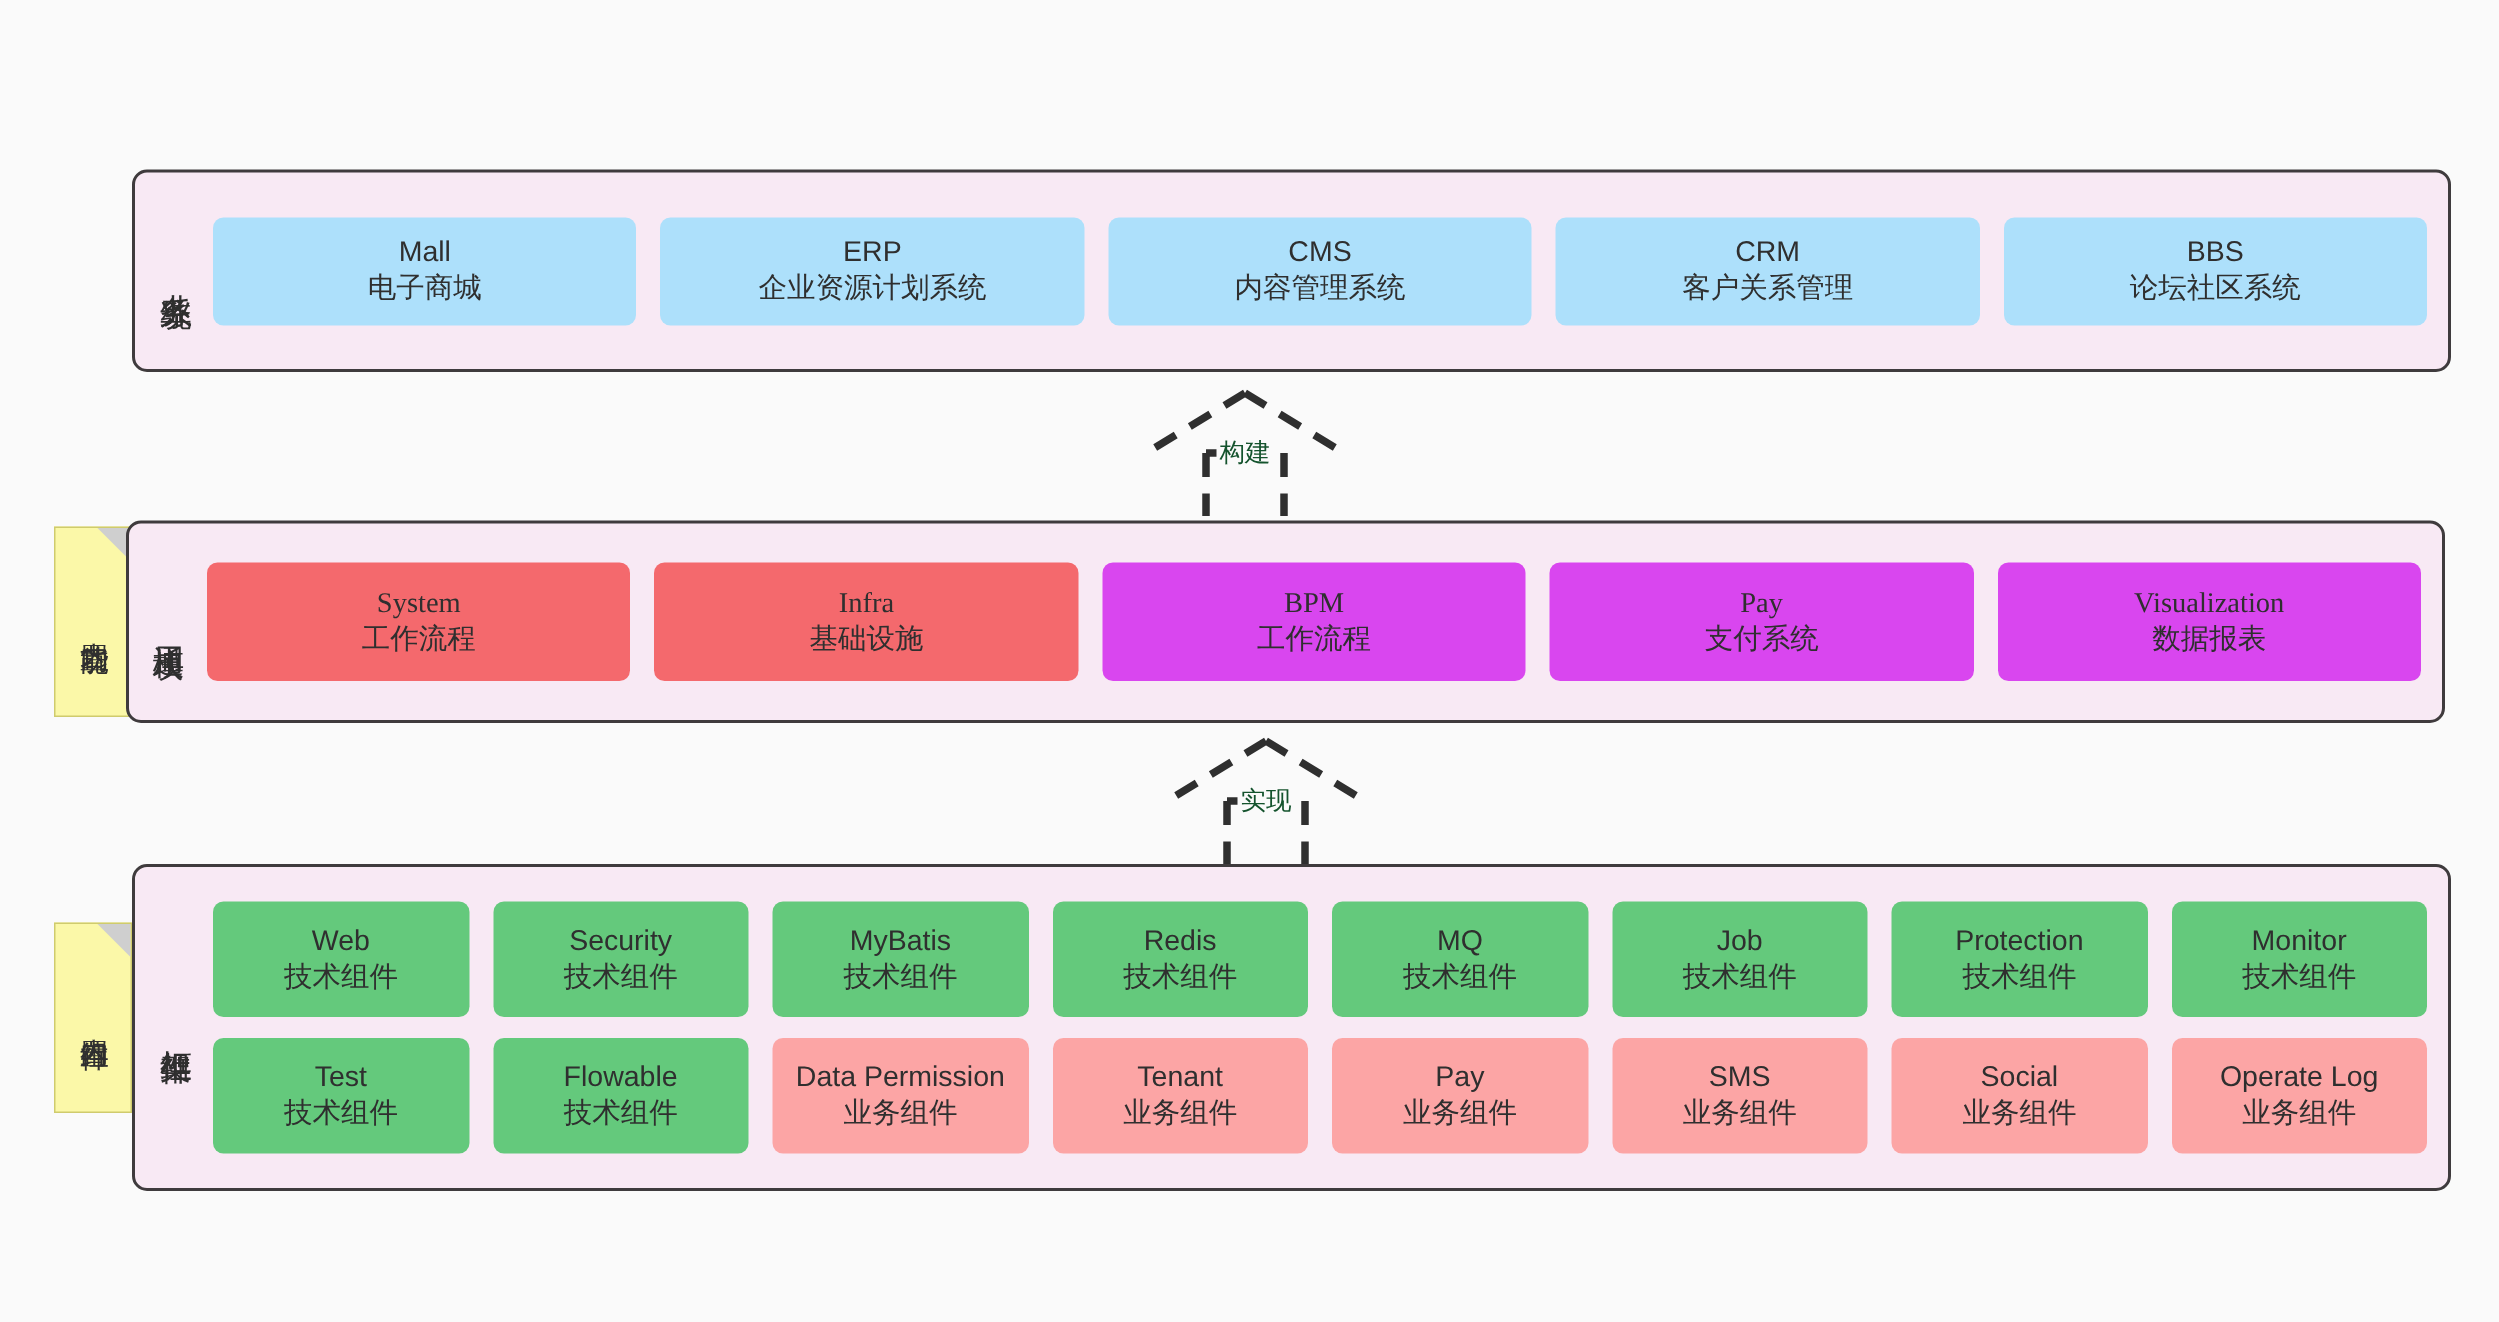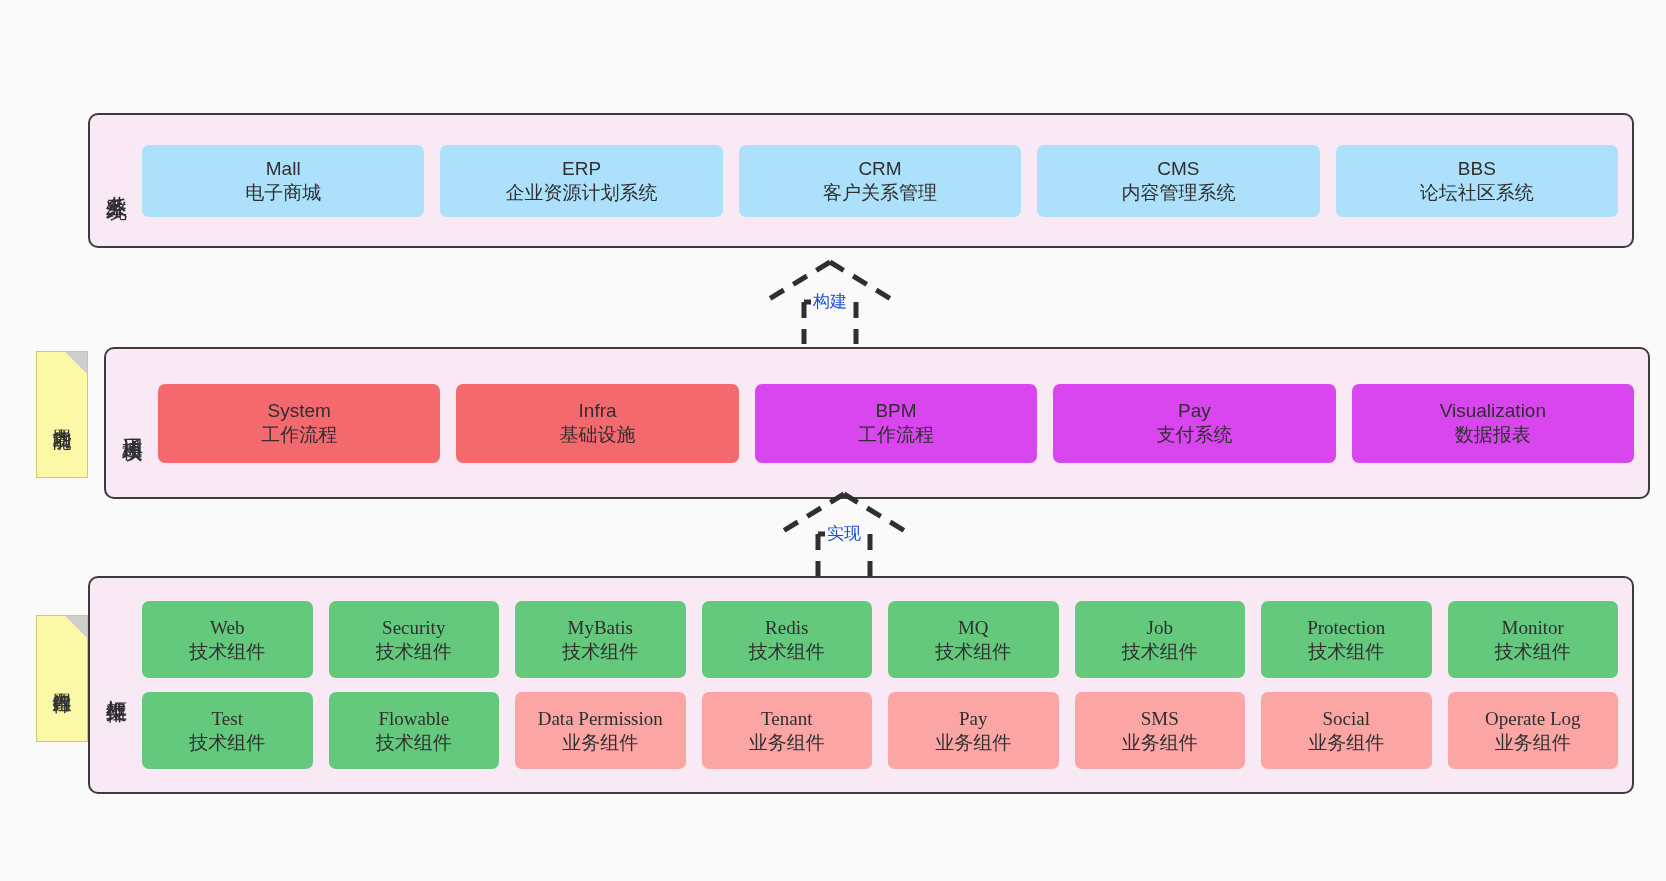--- a/index.html
+++ b/index.html
@@ -76,24 +76,24 @@
   .c-blue        { background: #ade0fb; }
   .c-red         { background: #f4696d; }
   .c-pink        { background: #d946ef; }
   .c-green       { background: #64c97c; }
   .c-lightgreen  { background: #fca5a5; }
 
   
   #layer-business { left: 88px;  top: 113px; width: 1546px; height: 135px; }
   #layer-business .cell { height: 72px; }
 
-  #layer-common   { left: 104px;  top: 347px; width: 1546px; height: 152px; }
+  #layer-common   { left: 84px;  top: 347px; width: 1546px; height: 135px; font-family: Liberation Serif, serif; }
   #layer-common .cell { height: 79px; }
 
-  #layer-framework{ left: 88px;  top: 576px; width: 1546px; height: 218px; font-family: Liberation Serif, serif; }
+  #layer-framework{ left: 88px;  top: 576px; width: 1546px; height: 218px; }
   #layer-framework .cell { height: 77px; }
   #layer-framework .layer-body { gap: 14px; }
 
   
   .note {
     position: absolute;
     width: 52px;
     background: #fbf8a8;
     border: 1px solid #cfcb6d;
     display: flex;
@@ -121,21 +121,21 @@
   .uml-arrow { position: absolute; }
   .uml-arrow svg { display: block; overflow: visible; }
   .uml-arrow .arrow-label {
     position: absolute;
     left: 50%;
     transform: translateX(-50%);
     top: 32px;
     background: #fafafa;
     padding: 0 2px;
     font-size: 17px;
-    color: #1d4ed8;
+    color: #14532d;
     white-space: nowrap;
     user-select: none;
   }
   #arrow-build    { left: 756px; top: 258px; width: 148px; height: 86px; }
   #arrow-realize  { left: 770px; top: 490px; width: 148px; height: 86px; }
 </style>
 </head>
 <body>
 
 <div class="canvas">
@@ -146,26 +146,26 @@
       <div class="row">
         <div class="cell c-blue">
           <span class="en">Mall</span>
           <span class="cn">电子商城</span>
         </div>
         <div class="cell c-blue">
           <span class="en">ERP</span>
           <span class="cn">企业资源计划系统</span>
         </div>
         <div class="cell c-blue">
+          <span class="en">CMS</span>
+          <span class="cn">内容管理系统</span>
+        </div>
+        <div class="cell c-blue">
           <span class="en">CRM</span>
           <span class="cn">客户关系管理</span>
-        </div>
-        <div class="cell c-blue">
-          <span class="en">CMS</span>
-          <span class="cn">内容管理系统</span>
         </div>
         <div class="cell c-blue">
           <span class="en">BBS</span>
           <span class="cn">论坛社区系统</span>
         </div>
       </div>
     </div>
   </div>
 
   <div class="uml-arrow" id="arrow-build">

